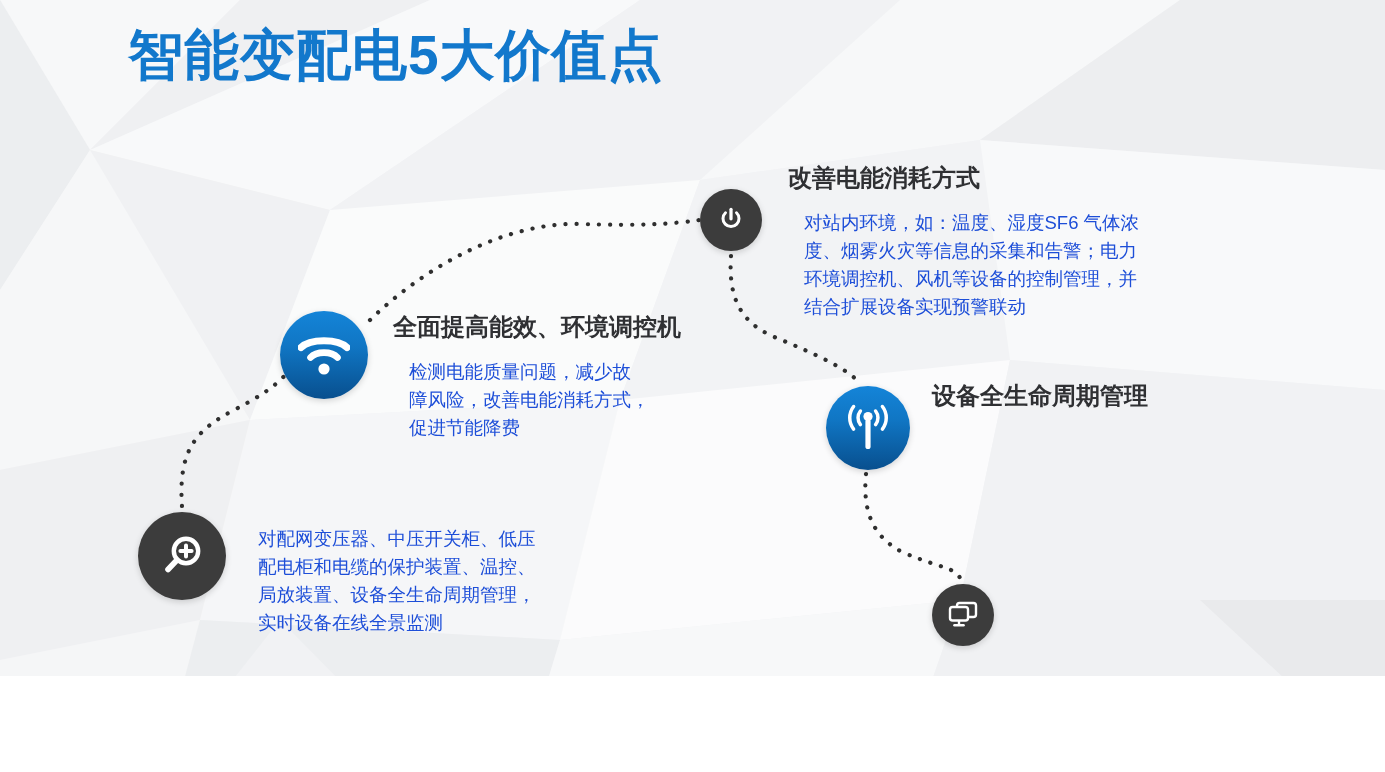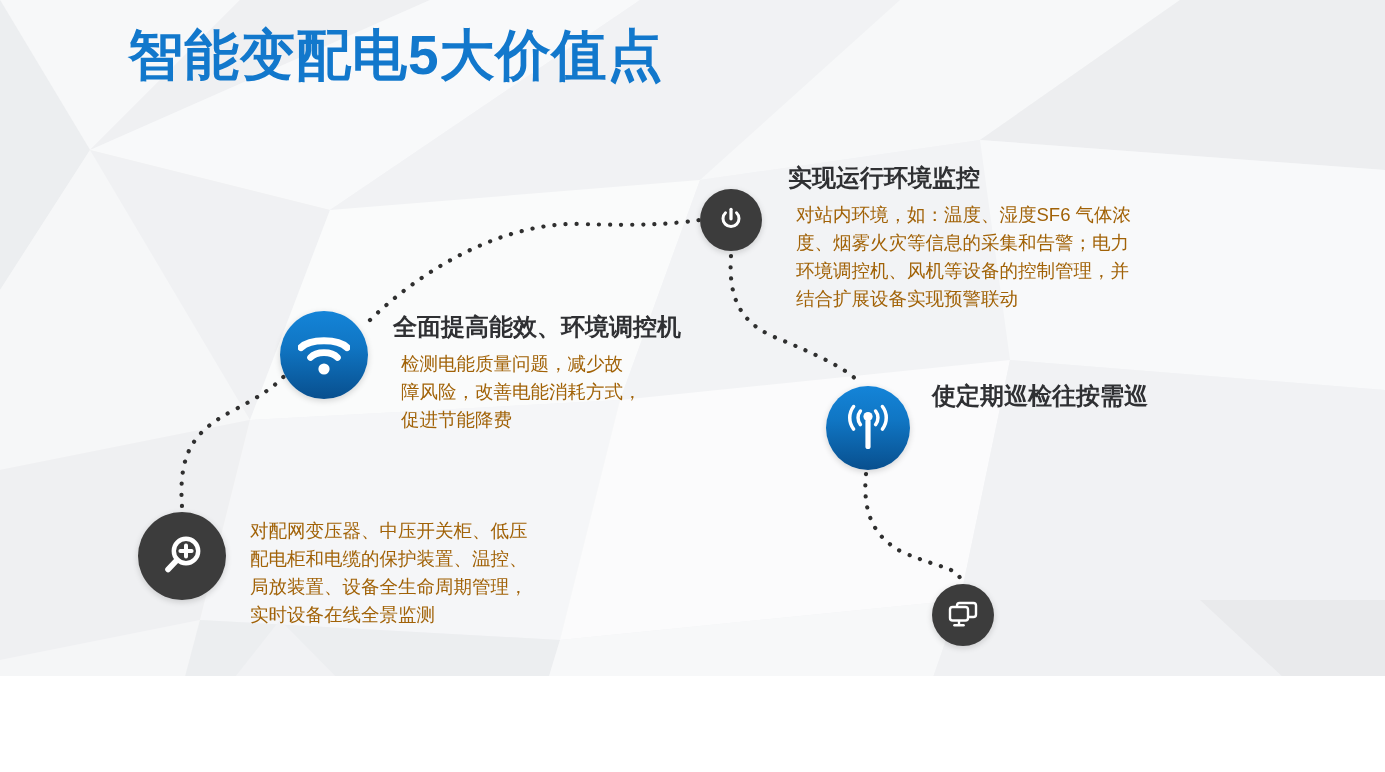--- a/index.html
+++ b/index.html
@@ -83,23 +83,23 @@
   .node-heading {
     font-size: 24px;
     font-weight: bold;
     color: #2f3033;
     line-height: 1.25;
     margin: 0 0 7px 0;
     white-space: nowrap;
   }
   .node-body {
     font-size: 18.5px;
-    color: #a16207;
+    color: #1d4ed8;
     line-height: 1.52;
-    margin: 8px;
+    margin: 16px;
     white-space: pre-line;
   }
 
   
   #node-env .node-badge   { left: 700px; top: 189px; width: 62px;  height: 62px; }
   #node-env .node-text    { left: 788px; top: 163px; width: 400px; }
 
   #node-eff .node-badge   { left: 280px; top: 311px; width: 88px;  height: 88px; }
   #node-eff .node-text    { left: 393px; top: 312px; width: 320px; }
 
@@ -153,21 +153,21 @@
   </svg>
 
   <div class="node" id="node-env">
     <div class="node-badge badge-dark">
       <svg width="30" height="30" viewBox="0 0 24 24">
         <path d="M12 3.4 v7.6" fill="none" stroke="#fff" stroke-width="2.6" stroke-linecap="round"></path>
         <path d="M7.6 6.2 a6.4 6.4 0 1 0 8.8 0" fill="none" stroke="#fff" stroke-width="2.4" stroke-linecap="round"></path>
       </svg>
     </div>
     <div class="node-text">
-      <p class="node-heading">实现运行环境监控</p>
+      <p class="node-heading">改善电能消耗方式</p>
       <p class="node-body">对站内环境，如：温度、湿度SF6 气体浓
 度、烟雾火灾等信息的采集和告警；电力
 环境调控机、风机等设备的控制管理，并
 结合扩展设备实现预警联动</p>
     </div>
   </div>
 
   <div class="node" id="node-eff">
     <div class="node-badge badge-blue">
       <svg width="52" height="42" viewBox="0 0 52 42">
@@ -189,21 +189,21 @@
       <svg width="48" height="50" viewBox="0 0 48 50">
         <rect x="21.4" y="16" width="5.2" height="30" rx="2.6" fill="#fff"></rect>
         <circle cx="24" cy="13.5" r="4.6" fill="#fff"></circle>
         <path d="M16.4 8 a11 11 0 0 0 0 13.6" fill="none" stroke="#fff" stroke-width="3.5" stroke-linecap="round"></path>
         <path d="M31.6 8 a11 11 0 0 1 0 13.6" fill="none" stroke="#fff" stroke-width="3.5" stroke-linecap="round"></path>
         <path d="M9.6 3.5 a18.5 18.5 0 0 0 0 22.6" fill="none" stroke="#fff" stroke-width="3.5" stroke-linecap="round"></path>
         <path d="M38.4 3.5 a18.5 18.5 0 0 1 0 22.6" fill="none" stroke="#fff" stroke-width="3.5" stroke-linecap="round"></path>
       </svg>
     </div>
     <div class="node-text">
-      <p class="node-heading">使定期巡检往按需巡</p>
+      <p class="node-heading">设备全生命周期管理</p>
     </div>
   </div>
 
   <div class="node" id="node-monitor">
     <div class="node-badge badge-dark">
       <svg width="46" height="46" viewBox="0 0 46 46">
         <circle cx="27" cy="18" r="12.2" fill="none" stroke="#fff" stroke-width="4.4"></circle>
         <path d="M27 12.4 v11.2 M21.4 18 h11.2" stroke="#fff" stroke-width="4" stroke-linecap="round"></path>
         <path d="M18 27 L9 36.5" stroke="#fff" stroke-width="5.6" stroke-linecap="round"></path>
       </svg>

